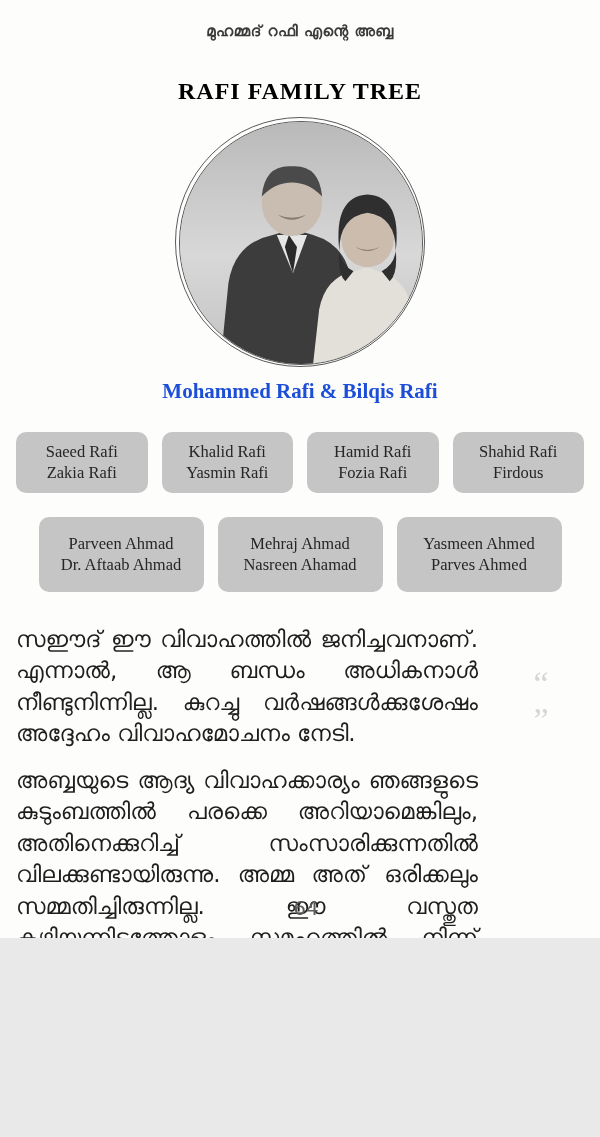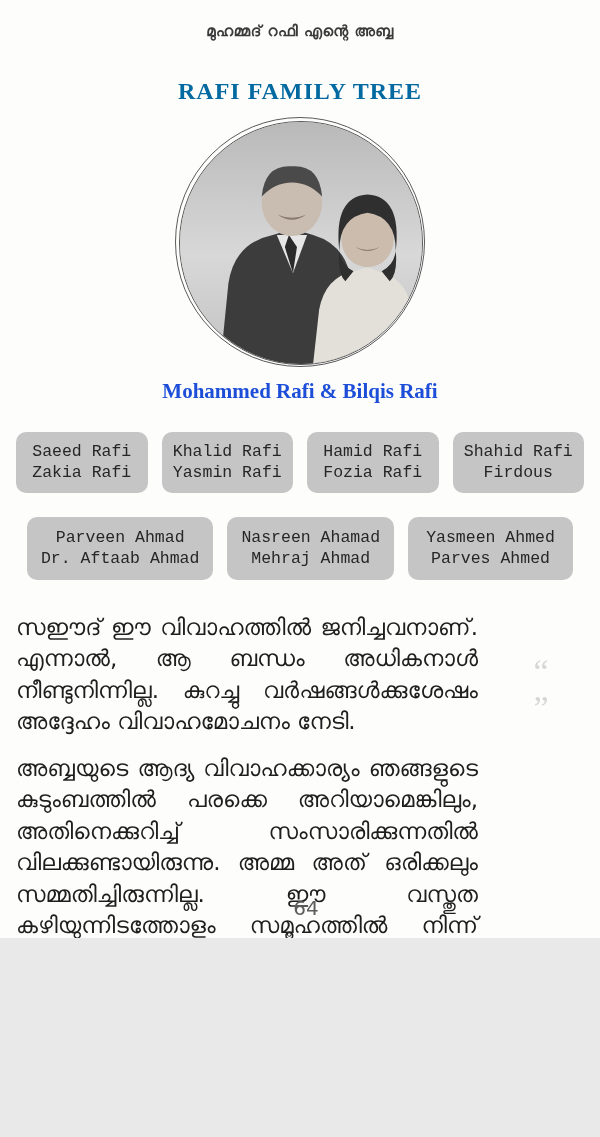--- a/index.html
+++ b/index.html
@@ -21,21 +21,21 @@
     color:#3a3a3a;
     letter-spacing:.5px;
   }
   .tree-title{
     margin-top:38px;
     text-align:center;
     font-family:"Liberation Serif","DejaVu Serif",serif;
     font-weight:bold;
     font-size:24px;
     letter-spacing:1px;
-    color:#0369a1;
+    color:#000000;
   }
   .photo-wrap{
     width:250px;height:250px;
     margin:12px auto 0 auto;
     border:1px solid #5a5a5a;
     border-radius:50%;
     padding:3px;
     box-sizing:border-box;
   }
   .photo-inner{
@@ -59,32 +59,32 @@
     justify-content:center;
     gap:14px;
     padding:0 16px;
   }
   .tree-row.row1{margin-top:28px;}
   .tree-row.row2{margin-top:24px;}
   .tree-box{
     background:#c5c5c5;
     border-radius:10px;
     text-align:center;
-    font-family:Liberation Mono, monospace;
+    font-family:Liberation Serif, serif;
     font-size:16.5px;
     line-height:1.3;
     color:#262626;
     padding:9px 10px;
     display:flex;
     flex-direction:column;
     justify-content:center;
     box-sizing:border-box;
   }
   .row1 .tree-box{min-width:120px;flex:1 1 0;min-height:58px;}
-  .row2 .tree-box{min-width:165px;min-height:60px;padding:10px 14px;}
+  .row2 .tree-box{min-width:165px;min-height:60px;padding:16px 14px;}
   .text-region{
     display:flex;
     margin-top:30px;
     padding-left:16px;
   }
   .main-col{
     width:462px;
     flex:0 0 462px;
   }
   .main-col p{
@@ -188,22 +188,22 @@
       <span>Firdous</span>
     </div>
   </div>
 
   <div class="tree-row row2">
     <div class="tree-box">
       <span>Parveen Ahmad</span>
       <span>Dr. Aftaab Ahmad</span>
     </div>
     <div class="tree-box">
+      <span>Mehraj Ahmad</span>
       <span>Nasreen Ahamad</span>
-      <span>Mehraj Ahmad</span>
     </div>
     <div class="tree-box">
       <span>Yasmeen Ahmed</span>
       <span>Parves Ahmed</span>
     </div>
   </div>
 
   <div class="text-region">
     <div class="main-col">
       <p>സഈദ് ഈ വിവാഹത്തിൽ ജനിച്ചവനാണ്. എന്നാൽ, ആ ബന്ധം അധികനാൾ നീണ്ടുനിന്നില്ല. കുറച്ചു വർഷങ്ങൾക്കുശേഷം അദ്ദേഹം വിവാഹമോചനം നേടി.</p>

